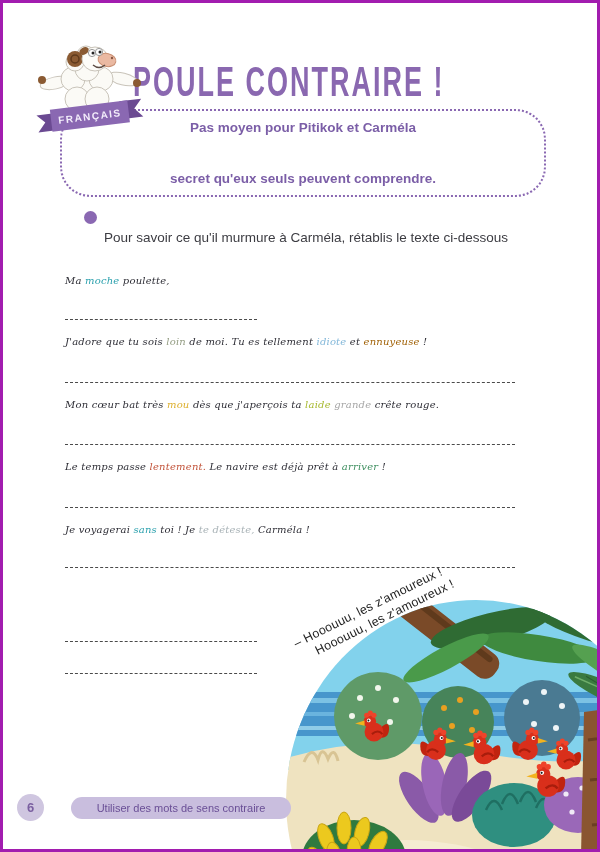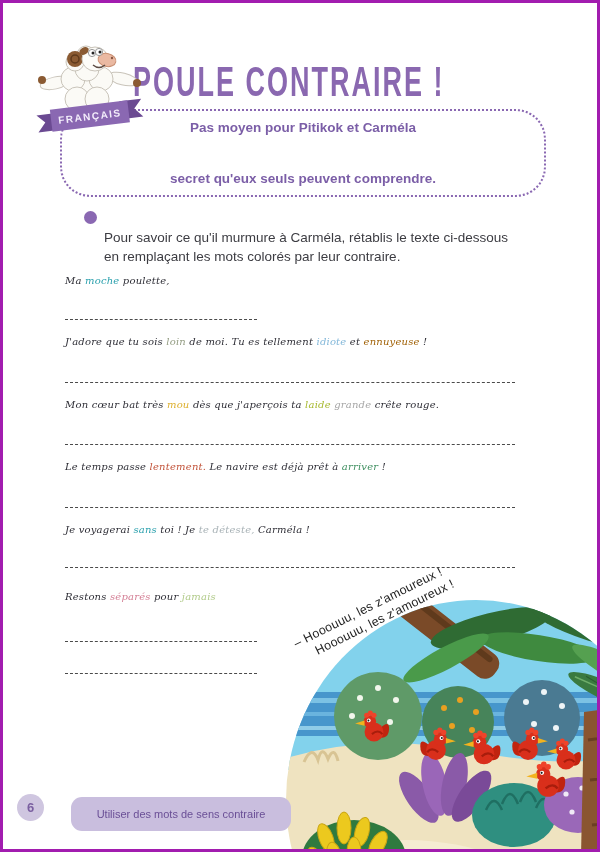--- a/index.html
+++ b/index.html
@@ -64,21 +64,21 @@
   }
   .caption .l2 { padding-left:16px; }
 
   
   .page-num {
     left:14px; top:791px; width:27px; height:27px; border-radius:50%;
     background:#cfc6e0; color:#7a5fa0; font-weight:bold; font-size:13px;
     display:flex; align-items:center; justify-content:center; z-index:3;
   }
   .skill-pill {
-    left:68px; top:794px; width:220px; height:34px; border-radius:11px;
+    left:68px; top:794px; width:220px; height:22px; border-radius:11px;
     background:#c9bede; color:#6a4f96; font-size:11px;
     display:flex; align-items:center; justify-content:center; z-index:3;
   }
 </style>
 </head>
 <body>
 
 <div class="page">
 
   <div class="abs title">POULE CONTRAIRE !</div>
@@ -130,39 +130,37 @@
         <polygon points="114,76 106,85 114,94 92,94 92,76" fill="#6b4a92"></polygon>
         <rect x="22" y="76" width="78" height="22" fill="#8a68b2"></rect>
         <text x="61" y="91" text-anchor="middle" font-size="10" font-weight="bold" fill="#f2ecfa" letter-spacing="1.5" font-family="Liberation Sans, sans-serif">FRANÇAIS</text>
       </g>
     </svg>
   </div>
 
   <div class="abs bullet"></div>
   <div class="abs instruction">
     <div>Pour savoir ce qu'il murmure à Carméla, rétablis le texte ci-dessous</div>
-    <div>en remplaçant les mots colorés par leur contraire.</div>
   </div>
 
   <div class="abs letter-line" style="top:272px"><span>Ma </span><span style="color: rgb(42, 160, 173);">moche</span><span> poulette,</span></div>
   <div class="abs dash short" style="top:316px"></div>
 
   <div class="abs letter-line" style="top:333px"><span>J'adore que tu sois </span><span style="color: rgb(147, 156, 130);">loin</span><span> de moi. Tu es tellement </span><span style="color: rgb(130, 183, 217);">idiote</span><span> et </span><span style="color: #a16207;">ennuyeuse</span><span> !</span></div>
   <div class="abs dash full" style="top:379px"></div>
 
   <div class="abs letter-line" style="top:396px"><span>Mon cœur bat très </span><span style="color: rgb(221, 176, 47);">mou</span><span> dès que j'aperçois ta </span><span style="color: rgb(167, 185, 47);">laide</span><span> </span><span style="color: rgb(166, 166, 166);">grande</span><span> crête rouge.</span></div>
   <div class="abs dash full" style="top:441px"></div>
 
   <div class="abs letter-line" style="top:458px"><span>Le temps passe </span><span style="color: rgb(194, 83, 58);">lentement.</span><span> Le navire est déjà prêt à </span><span style="color: rgb(63, 143, 96);">arriver</span><span> !</span></div>
   <div class="abs dash full" style="top:504px"></div>
 
   <div class="abs letter-line" style="top:521px"><span>Je voyagerai </span><span style="color: rgb(42, 160, 173);">sans</span><span> toi ! Je </span><span style="color: rgb(168, 178, 182);">te déteste,</span><span> Carméla !</span></div>
   <div class="abs dash full" style="top:564px"></div>
 
-  <div class="abs letter-line" style="top:588px"><span>Restons </span><span style="color: rgb(212, 127, 149);">séparés</span><span> pour </span><span style="color: rgb(178, 203, 139);">jamais</span></div>
   <div class="abs dash short" style="top:638px"></div>
   <div class="abs dash short" style="top:670px"></div>
 
   <div class="abs caption">
     <div class="l1">– Hooouuu, les z'amoureux !</div>
     <div class="l2">Hooouuu, les z'amoureux !</div>
   </div>
 
   <div class="abs illus">
     <svg width="380" height="400" viewBox="0 0 380 400">

